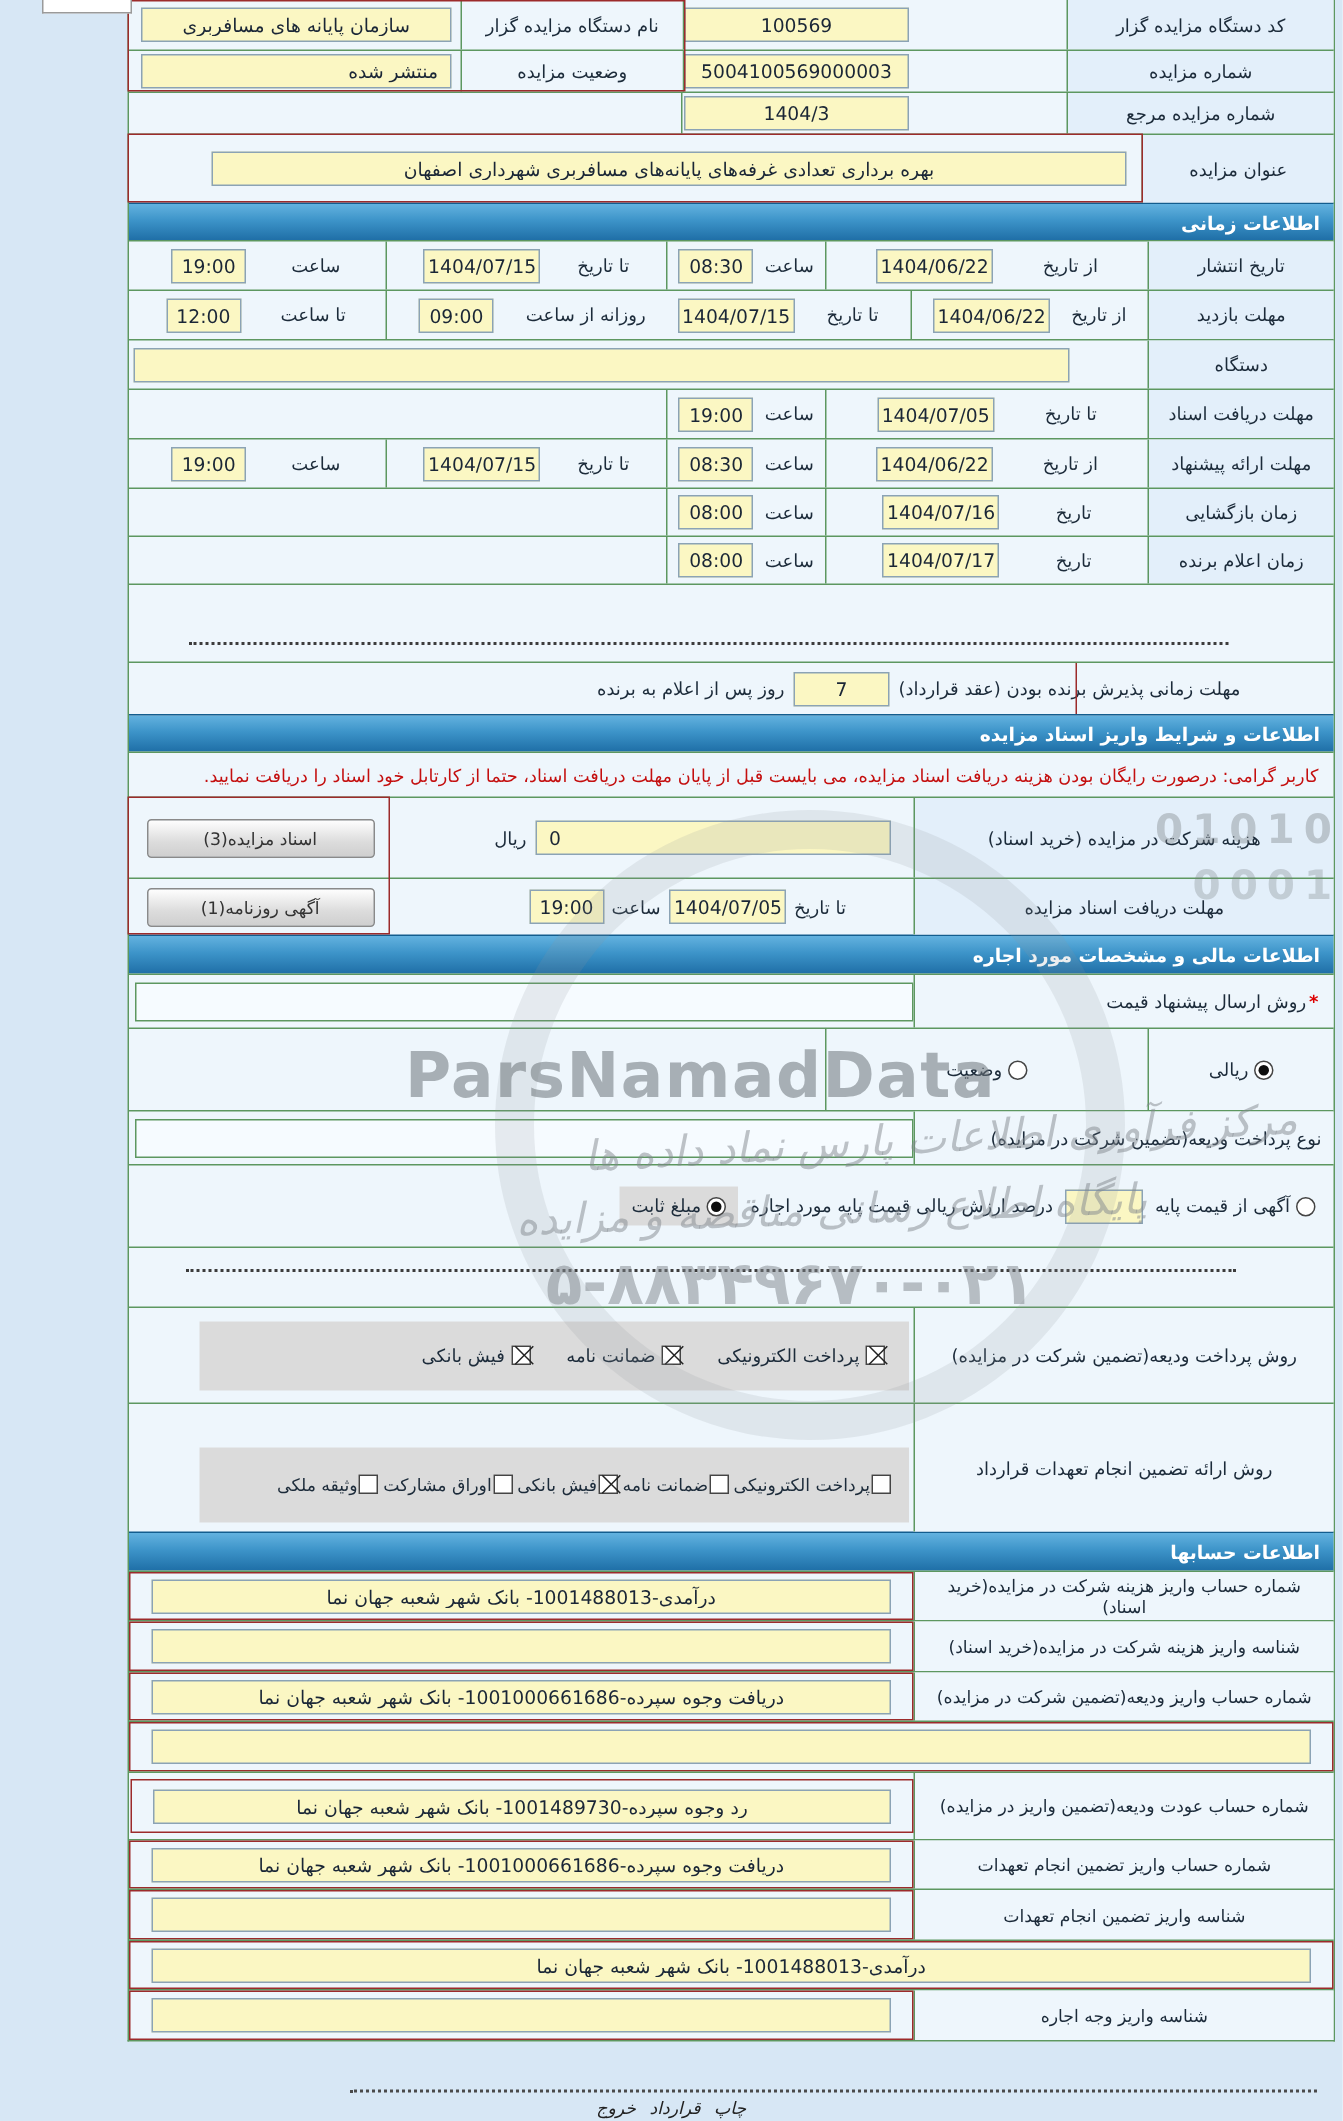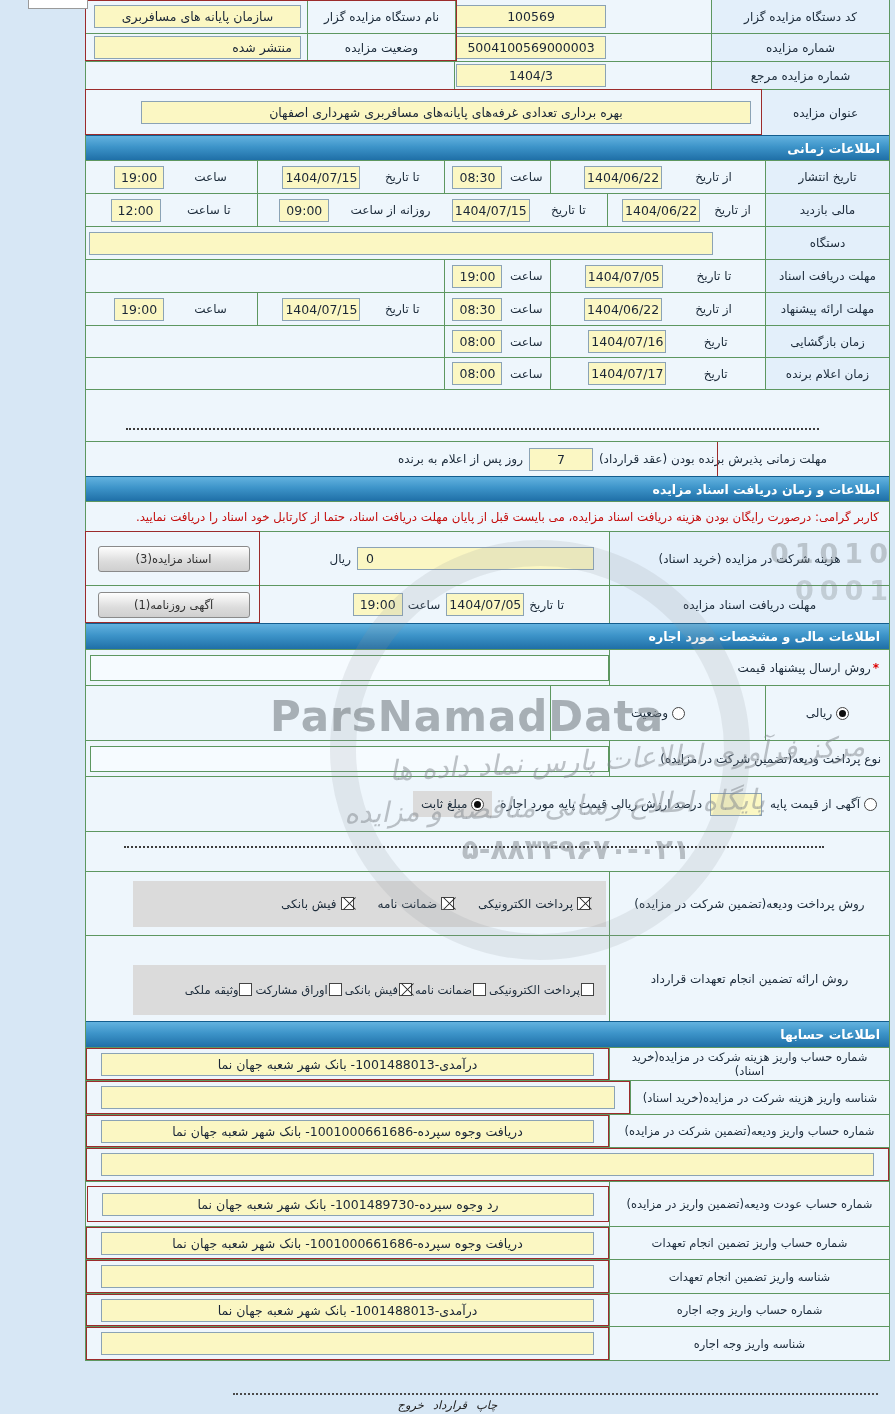--- a/index.html
+++ b/index.html
@@ -91,21 +91,21 @@
         <span class="tl">تا تاریخ</span>
         <input class="yi din" readonly="" value="1404/07/15" style="">
       </div>
     <div class="tc" style="width:173px;border-left:none">
         <span class="tl">ساعت</span>
         <input class="yi tin" readonly="" value="19:00" style="">
       </div>
   </div>
 
   <div class="row" style="height:33px">
-    <div class="lblc" style="width:124px">مالی بازدید</div>
+    <div class="lblc" style="width:124px">مهلت بازدید</div>
     <div class="tc" style="width:158px">
         <span class="tl">از تاریخ</span>
         <input class="yi din" readonly="" value="1404/06/22" style="">
       </div>
     <div class="tc" style="width:350px">
         <span class="tl">تا تاریخ</span>
         <input class="yi din" readonly="" value="1404/07/15" style="">
         <span class="tl">روزانه از ساعت</span>
         <input class="yi tin" readonly="" value="09:00" style="">
       </div>
@@ -185,21 +185,21 @@
     <div class="dashline" style="left:40px;right:70px;top:38px"></div>
   </div>
 
   <div class="row" style="height:35px;justify-content:flex-start">
     <div style="position:absolute;left:631px;top:0;bottom:0;border-left:1px solid var(--red)"></div>
     <span class="tl" style="margin-right:62px">مهلت زمانی پذیرش برنده بودن (عقد قرارداد)</span>
     <input class="yi" style="width: 64px; margin: 0px 6px;" readonly="" value="7">
     <span class="tl">روز پس از اعلام به برنده</span>
   </div>
 
-  <div class="sechdr">اطلاعات و زمان دریافت اسناد مزایده</div>
+  <div class="sechdr">اطلاعات و شرایط واریز اسناد مزایده</div>
   <div class="row warn" style="height:30px">کاربر گرامی: درصورت رایگان بودن هزینه دریافت اسناد مزایده، می بایست قبل از پایان مهلت دریافت اسناد، حتما از کارتابل خود اسناد را دریافت نمایید.</div>
 
   <div class="row" style="height:54px">
     <div class="lblc" style="width:280px">هزینه شرکت در مزایده (خرید اسناد)</div>
     <input class="yi" style="width: 237px; margin-right: 15px; text-align: left; padding-left: 8px;" readonly="" value="0">
     <span class="tl" style="margin-right:6px">ریال</span>
     <div style="flex:1"></div>
     <div style="width:175px;display:flex;justify-content:center">
       <button class="gbtn">اسناد مزایده(3)</button>
     </div>
@@ -315,21 +315,21 @@
 
   <div class="sechdr" style="height:26px">اطلاعات حسابها</div>
 
   <div class="row" style="height:33px">
     <div class="lblc" style="width:280px;background:var(--cellbg);font-size:11.5px">شماره حساب واریز هزینه شرکت در مزایده(خرید اسناد)</div>
     <div style="flex:1;height:100%;display:flex;align-items:center;border:1px solid var(--red)">
       <input class="yi" style="flex: 1 1 0%; margin: 0px 14px;" readonly="" value="درآمدی-1001488013- بانک شهر شعبه جهان نما">
     </div>
   </div>
   <div class="row" style="height:34px">
-    <div class="lblc" style="width:259px;background:var(--cellbg);font-size:11.5px">شناسه واریز هزینه شرکت در مزایده(خرید اسناد)</div>
+    <div class="lblc" style="width:280px;background:var(--cellbg);font-size:11.5px">شناسه واریز هزینه شرکت در مزایده(خرید اسناد)</div>
     <div style="flex:1;height:100%;display:flex;align-items:center;border:1px solid var(--red)">
       <input class="yi" style="flex: 1 1 0%; margin: 0px 14px;" readonly="" value="">
     </div>
   </div>
   <div class="row" style="height:33px">
     <div class="lblc" style="width:280px;background:var(--cellbg);font-size:11.5px">شماره حساب واریز ودیعه(تضمین شرکت در مزایده)</div>
     <div style="flex:1;height:100%;display:flex;align-items:center;border:1px solid var(--red)">
       <input class="yi" style="flex: 1 1 0%; margin: 0px 14px;" readonly="" value="دریافت وجوه سپرده-1001000661686- بانک شهر شعبه جهان نما">
     </div>
   </div>
@@ -350,21 +350,20 @@
       <input class="yi" style="flex: 1 1 0%; margin: 0px 14px;" readonly="" value="دریافت وجوه سپرده-1001000661686- بانک شهر شعبه جهان نما">
     </div>
   </div>
   <div class="row" style="height:34px">
     <div class="lblc" style="width:280px;background:var(--cellbg);font-size:11.5px">شناسه واریز تضمین انجام تعهدات</div>
     <div style="flex:1;height:100%;display:flex;align-items:center;border:1px solid var(--red)">
       <input class="yi" style="flex: 1 1 0%; margin: 0px 14px;" readonly="" value="">
     </div>
   </div>
   <div class="row" style="height:33px">
-    <div class="lblc" style="width:280px;background:var(--cellbg);font-size:11.5px">شماره حساب واریز وجه اجاره</div>
     <div style="flex:1;height:100%;display:flex;align-items:center;border:1px solid var(--red)">
       <input class="yi" style="flex: 1 1 0%; margin: 0px 14px;" readonly="" value="درآمدی-1001488013- بانک شهر شعبه جهان نما">
     </div>
   </div>
   <div class="row" style="height:34px">
     <div class="lblc" style="width:280px;background:var(--cellbg);font-size:11.5px">شناسه واریز وجه اجاره</div>
     <div style="flex:1;height:100%;display:flex;align-items:center;border:1px solid var(--red)">
       <input class="yi" style="flex: 1 1 0%; margin: 0px 14px;" readonly="" value="">
     </div>
   </div>
@@ -382,13 +381,13 @@
     <a class="flink" href="#">خروج</a>
   </div>
 </div>
 
 <div class="wm" style="left:330px;top:540px;width:420px;height:420px;border:26px solid rgba(145,152,158,.16);border-radius:50%"></div>
 <div class="wm" style="left:770px;top:538px;font-size:27px;font-weight:bold;color:rgba(120,125,130,.38);letter-spacing:6px" dir="ltr">01010</div>
 <div class="wm" style="left:795px;top:575px;font-size:27px;font-weight:bold;color:rgba(120,125,130,.30);letter-spacing:6px" dir="ltr">0001</div>
 <div class="wm" style="left:270px;top:692px;font-size:42px;font-weight:bold;color:rgba(110,116,122,.55);letter-spacing:1px" dir="ltr">ParsNamadData</div>
 <div class="wm" style="right:30px;top:742px;font-size:28px;font-style:italic;color:rgba(130,136,142,.5);transform:rotate(-3deg)">مرکز فرآوری اطلاعات پارس نماد داده ها</div>
 <div class="wm" style="right:130px;top:790px;font-size:28px;font-style:italic;color:rgba(130,136,142,.5);transform:rotate(-2deg)">پایگاه اطلاع رسانی مناقصه و مزایده</div>
-<div class="wm" style="right:205px;top:833px;font-size:28px;font-weight:bold;color:rgba(125,131,137,.5)">۵-۸۸۳۴۹۶۷۰-۰۲۱</div>
+<div class="wm" style="right:205px;top:833px;font-size:40px;font-weight:bold;color:rgba(125,131,137,.5)">۵-۸۸۳۴۹۶۷۰-۰۲۱</div>
 
 </body></html>

